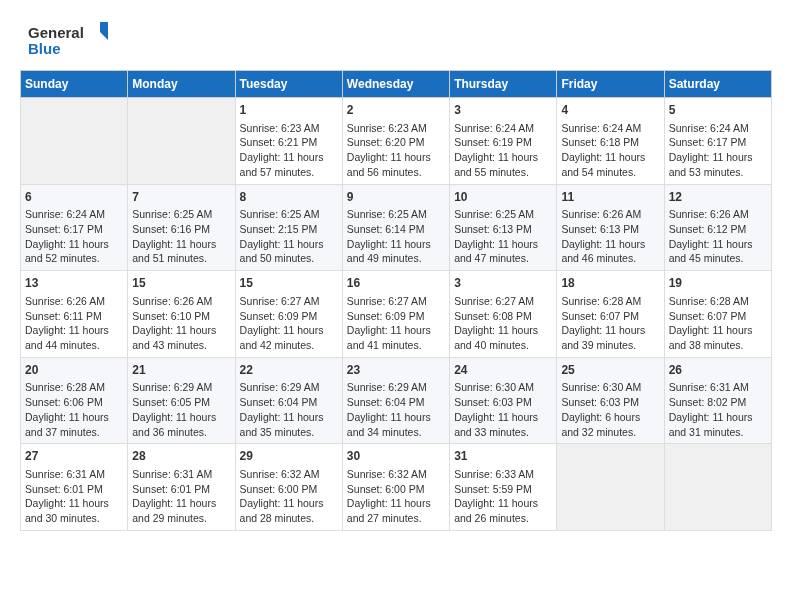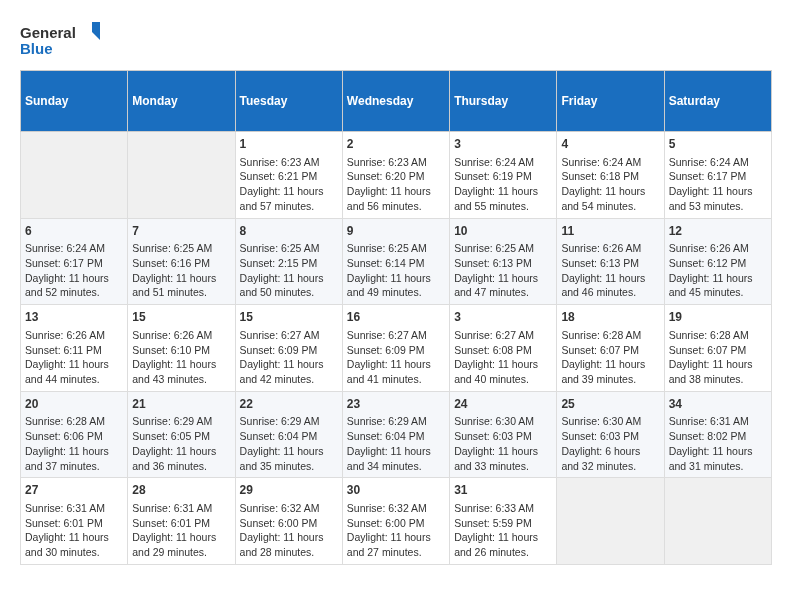--- a/index.html
+++ b/index.html
@@ -13,20 +13,21 @@
     .header {
       display: flex;
       justify-content: space-between;
       align-items: flex-start;
       margin-bottom: 10px;
     }
     .logo {
       display: flex;
       align-items: flex-end;
       gap: 4px;
+      margin-left: 8px;
     }
     .title-block {
       text-align: right;
     }
     .month-title {
       font-size: 36px;
       font-weight: normal;
       color: #333;
       line-height: 1.1;
     }
@@ -35,21 +36,21 @@
       color: #555;
     }
     table {
       width: 100%;
       border-collapse: collapse;
       font-size: 11px;
     }
     thead th {
       background-color: #1a6ebf;
       color: #fff;
-      padding: 23px 4px;
+      padding: 6px 4px;
       text-align: left;
       font-size: 12px;
       font-weight: bold;
       border: 1px solid #ccc;
     }
     tbody td {
       border: 1px solid #ddd;
       vertical-align: top;
       padding: 4px;
       width: calc(100% / 7);
@@ -131,21 +132,21 @@
         <td><span class="day-number">18</span><span>Sunrise: 6:28 AM</span><br><span>Sunset: 6:07 PM</span><br><span>Daylight: 11 hours and 39 minutes.</span></td>
         <td><span class="day-number">19</span><span>Sunrise: 6:28 AM</span><br><span>Sunset: 6:07 PM</span><br><span>Daylight: 11 hours and 38 minutes.</span></td>
       </tr>
       <tr>
         <td><span class="day-number">20</span><span>Sunrise: 6:28 AM</span><br><span>Sunset: 6:06 PM</span><br><span>Daylight: 11 hours and 37 minutes.</span></td>
         <td><span class="day-number">21</span><span>Sunrise: 6:29 AM</span><br><span>Sunset: 6:05 PM</span><br><span>Daylight: 11 hours and 36 minutes.</span></td>
         <td><span class="day-number">22</span><span>Sunrise: 6:29 AM</span><br><span>Sunset: 6:04 PM</span><br><span>Daylight: 11 hours and 35 minutes.</span></td>
         <td><span class="day-number">23</span><span>Sunrise: 6:29 AM</span><br><span>Sunset: 6:04 PM</span><br><span>Daylight: 11 hours and 34 minutes.</span></td>
         <td><span class="day-number">24</span><span>Sunrise: 6:30 AM</span><br><span>Sunset: 6:03 PM</span><br><span>Daylight: 11 hours and 33 minutes.</span></td>
         <td><span class="day-number">25</span><span>Sunrise: 6:30 AM</span><br><span>Sunset: 6:03 PM</span><br><span>Daylight: 6 hours and 32 minutes.</span></td>
-        <td><span class="day-number">34</span><span>Sunrise: 6:31 AM</span><br><span>Sunset: 8:02 PM</span><br><span>Daylight: 11 hours and 31 minutes.</span></td>
+        <td><span class="day-number">26</span><span>Sunrise: 6:31 AM</span><br><span>Sunset: 8:02 PM</span><br><span>Daylight: 11 hours and 31 minutes.</span></td>
       </tr>
       <tr>
         <td><span class="day-number">27</span><span>Sunrise: 6:31 AM</span><br><span>Sunset: 6:01 PM</span><br><span>Daylight: 11 hours and 30 minutes.</span></td>
         <td><span class="day-number">28</span><span>Sunrise: 6:31 AM</span><br><span>Sunset: 6:01 PM</span><br><span>Daylight: 11 hours and 29 minutes.</span></td>
         <td><span class="day-number">29</span><span>Sunrise: 6:32 AM</span><br><span>Sunset: 6:00 PM</span><br><span>Daylight: 11 hours and 28 minutes.</span></td>
         <td><span class="day-number">30</span><span>Sunrise: 6:32 AM</span><br><span>Sunset: 6:00 PM</span><br><span>Daylight: 11 hours and 27 minutes.</span></td>
         <td><span class="day-number">31</span><span>Sunrise: 6:33 AM</span><br><span>Sunset: 5:59 PM</span><br><span>Daylight: 11 hours and 26 minutes.</span></td>
         <td class="empty"></td>
         <td class="empty"></td>
       </tr>

